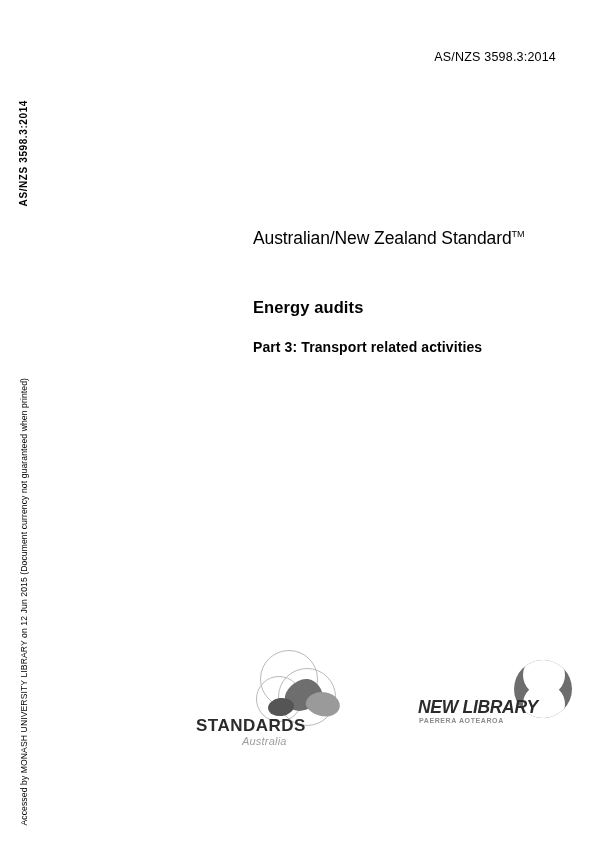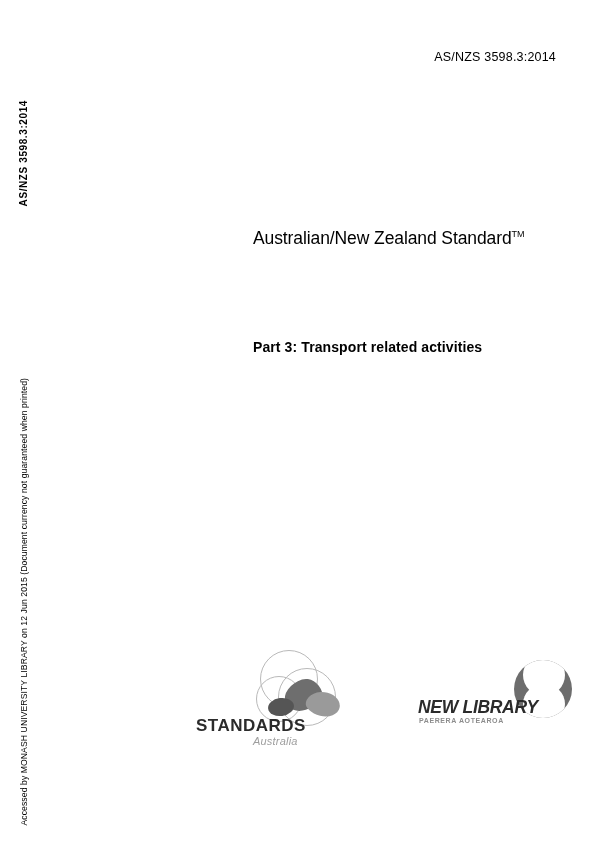--- a/index.html
+++ b/index.html
@@ -150,21 +150,21 @@
     position: absolute;
     left: 0;
     top: 68px;
     font-size: 17px;
     font-weight: bold;
     color: #2b2b2b;
     letter-spacing: 0.5px;
   }
   .logo-sa .sa-sub {
     position: absolute;
-    left: 57px;
+    left: 46px;
     top: 87px;
     font-size: 11px;
     font-style: italic;
     color: #9e9e9e;
     letter-spacing: 0.2px;
   }
 
   .logo-nz {
     position: absolute;
     left: 418px;
@@ -256,20 +256,21 @@
 <div class="page">
 
   <div class="doc-number">AS/NZS 3598.3:2014</div>
 
   <div class="side-code">AS/NZS  3598.3:2014</div>
 
   <div class="side-access">Accessed by MONASH UNIVERSITY LIBRARY on 12 Jun 2015 (Document currency not guaranteed when printed)</div>
 
   <div class="title-block">
     <h1 class="std-title"><span>Australian/New Zealand Standard</span><span class="tm">TM</span></h1>
+    <div class="main-title">Energy audits</div>
     <div class="part-title">Part 3:  Transport related activities</div>
   </div>
 
   <div class="logos">
 
     <div class="logo-sa">
       <div class="circles">
         <div class="c c1"></div>
         <div class="c c2"></div>
         <div class="c c3"></div>

